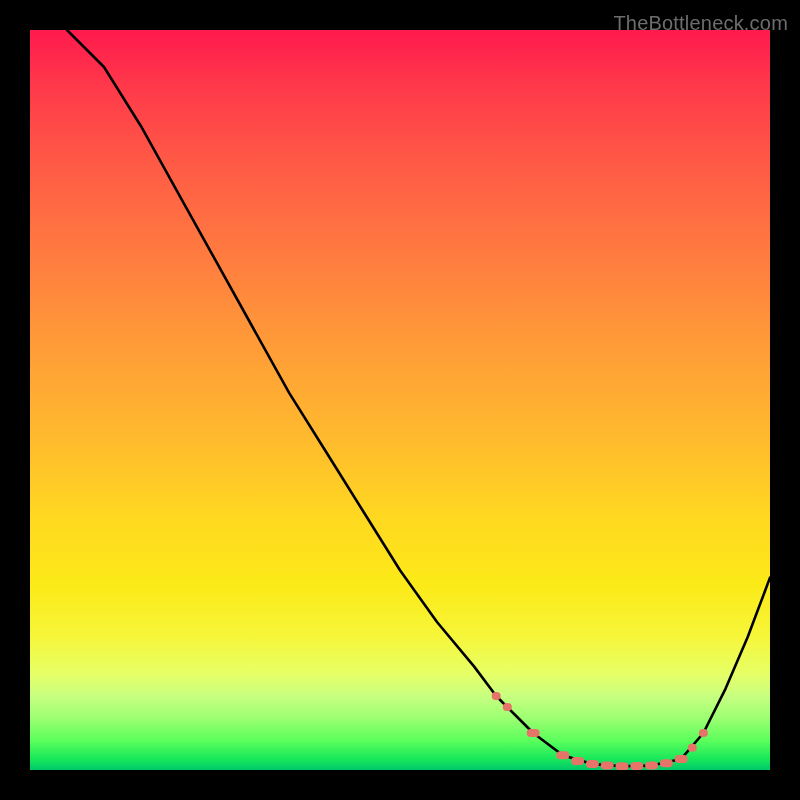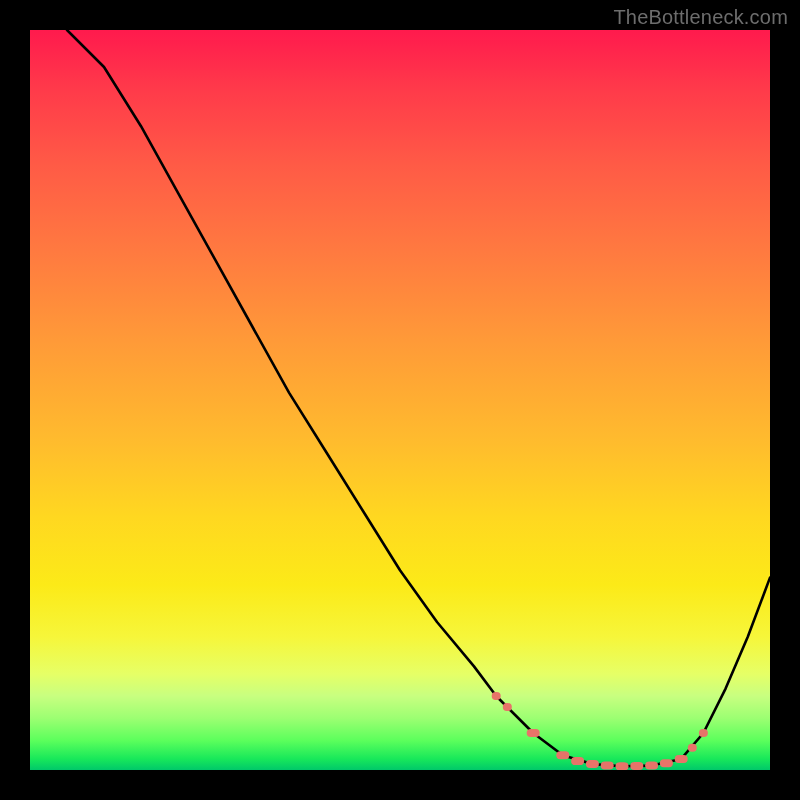--- a/index.html
+++ b/index.html
@@ -38,21 +38,21 @@
       #e6ff66 87%,
       #c8ff80 90%,
       #9cff72 93%,
       #5cff5c 96%,
       #18e85a 98.5%,
       #00c86a 100%
     );
   }
   .watermark {
     position: absolute;
-    top: 6px;
+    top: 12px;
     right: 12px;
     color: #6d6d6d;
     font-size: 20px;
     font-weight: 400;
     letter-spacing: 0.2px;
     user-select: none;
   }
   svg.curve {
     position: absolute;
     left: 0;

